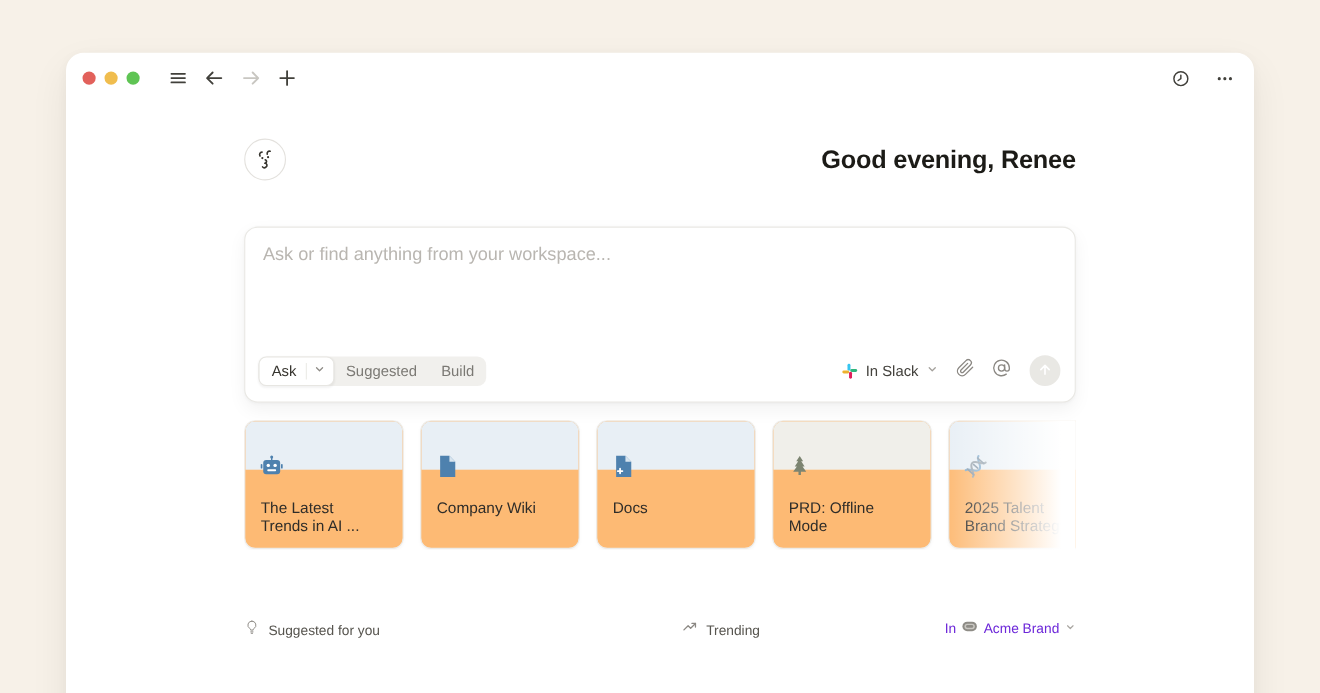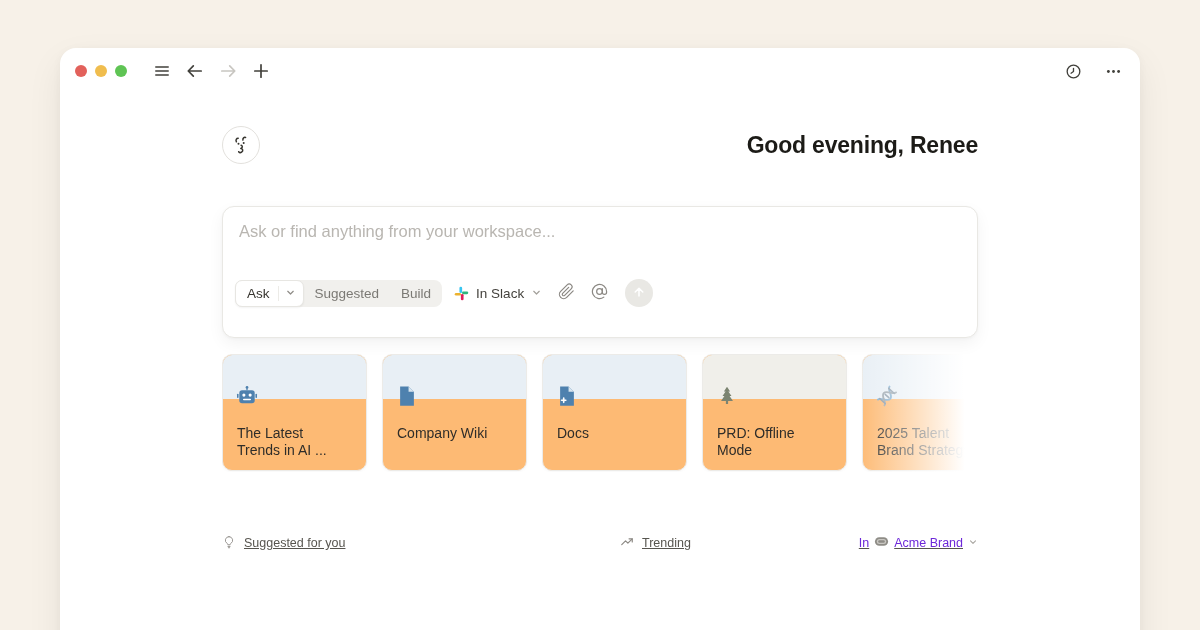--- a/index.html
+++ b/index.html
@@ -29,27 +29,27 @@
   .tbtn.disabled { color:#C8C6C1; }
   .tb-right { display:flex; align-items:center; gap:20px; }
   
   .main { width:756px; margin:0 auto; position:relative; }
   .greeting { margin-top:32px; height:38px; display:flex; align-items:center; justify-content:space-between; gap:17px; }
   .ai-avatar { width:38px; height:38px; border-radius:50%; border:1px solid #E3E1DD; background:#fff;
     display:flex; align-items:center; justify-content:center; color:#37352F; }
   .ai-avatar svg { width:24px; height:24px; display:block; }
   .greeting h1 { margin:0; font-size:23px; font-weight:700; color:#1C1B17; letter-spacing:-.2px; }
   
-  .ask-card { margin-top:42px; height:132px; background:#fff; border:1px solid #E9E8E4; border-radius:12px;
+  .ask-card { margin-top:42px; height:160px; background:#fff; border:1px solid #E9E8E4; border-radius:12px;
     box-shadow:0 6px 16px rgba(0,0,0,.05), 0 1px 3px rgba(0,0,0,.03);
     display:flex; flex-direction:column; }
   .ask-input { flex:1; border:none; outline:none; resize:none; background:transparent;
     padding:15px 16px 0 16px; font-family:inherit; font-size:16.5px; color:#37352F; }
   .ask-input::placeholder { color:#B9B6B1; }
-  .ask-toolbar { display:flex; align-items:center; padding:0 13px 30px 12px;gap:12px; }
+  .ask-toolbar { display:flex; align-items:center; justify-content:space-between; padding:0 13px 14px 12px;gap:12px; }
   .mode-switch { display:flex; align-items:center; background:#F1F0ED; border-radius:8px; height:27px; }
   .mode-selected { display:flex; align-items:center; height:27px; background:#fff; border:1px solid #E7E6E2;
     border-radius:7px; box-shadow:0 1px 2px rgba(0,0,0,.05); cursor:pointer; }
   .mode-selected .lbl { padding:0 8px 0 11px; font-size:13.5px; font-weight:500; color:#37352F; }
   .mode-divider { width:1px; height:15px; background:#ECEBE7; }
   .mode-chevron { padding:0 7px 0 6px; color:#8F8C87; display:flex; }
   .mode-chevron svg { width:11px; height:11px; }
   .mode-btn { border:none; background:transparent; font-family:inherit; font-size:13.5px; color:#7B7974;
     padding:0 11px; height:27px; cursor:pointer; }
   .ask-actions { display:flex; align-items:center; gap:16px; }
@@ -76,21 +76,21 @@
   .banner-blue { background:#E8EFF5; }
   .banner-gray { background:#F0EFEA; }
   .card-icon { position:absolute; left:13px; top:30px; width:22px; height:22px; }
   .card-icon svg { width:22px; height:22px; display:block; }
   .card-title { margin-top:26px; padding:0 14px; max-width:124px; font-size:14px; font-weight:500;
     line-height:1.22; color:#2F2D29; }
   .fade { position:absolute; right:-1px; top:-2px; bottom:-2px; width:120px; pointer-events:none;
     background:linear-gradient(to right, rgba(255,255,255,0), #ffffff 88%); }
   
   .footer-row { margin-top:62px; display:grid; grid-template-columns:1fr 1fr; gap:40px; }
-  .f-cell { display:flex; align-items:center; gap:8px; font-size:12.5px; color:#57554F;text-decoration:underline; }
+  .f-cell { display:flex; align-items:flex-end; gap:8px; font-size:12.5px; color:#57554F; }
   .f-icon { display:flex; color:#8B8883; }
   .f-icon svg { width:14px; height:14px; }
   .ws-picker { margin-left:auto; display:flex; align-items:center; gap:5px; color:#6d28d9; font-size:12.5px; cursor:pointer; }
   .ws-badge { display:flex; }
   .ws-badge svg { width:15px; height:15px; }
   .ws-chev { display:flex; color:#A8A5A0; }
   .ws-chev svg { width:10px; height:10px; }
 </style>
 </head>
 <body>

